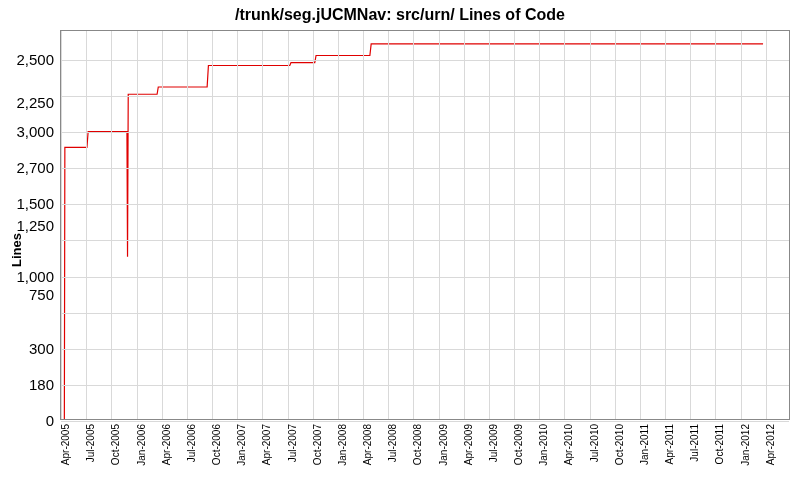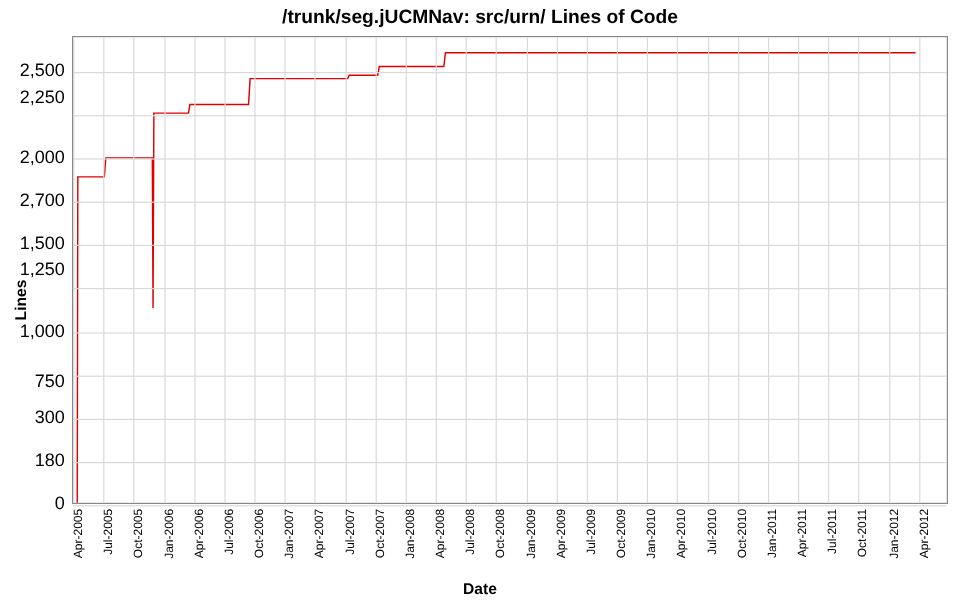--- a/index.html
+++ b/index.html
@@ -163,27 +163,27 @@
       <div class="gridline-v" style="left: 629.31px;"></div>
       <div class="gridline-v" style="left: 654.483px;"></div>
       <div class="gridline-v" style="left: 679.655px;"></div>
       <div class="gridline-v" style="left: 704.828px;"></div>
     </div>
 
   <div class="y-ticks">
       <div class="y-tick" style="top: 390px;">0</div>
       <div class="y-tick" style="top: 353.889px;">180</div>
       <div class="y-tick" style="top: 317.778px;">300</div>
-      <div class="y-tick" style="top: 288px; text-align: center;">750</div>
+      <div class="y-tick" style="top: 264px; text-align: center;">750</div>
       <div class="y-tick" style="top: 245.556px;">1,000</div>
       <div class="y-tick" style="top: 195px;">1,250</div>
       <div class="y-tick" style="top: 173.333px;">1,500</div>
       <div class="y-tick" style="top: 137.222px;">2,700</div>
-      <div class="y-tick" style="top: 101.111px;">2,000</div>
-      <div class="y-tick" style="top: 51px;">2,250</div>
+      <div class="y-tick" style="top: 101.111px;">3,000</div>
+      <div class="y-tick" style="top: 72px;">2,250</div>
       <div class="y-tick" style="top: 28.8889px;">2,500</div>
     </div>
   <div class="x-ticks">
       <div class="x-tick" style="left: 0px;">Apr-2005</div>
       <div class="x-tick" style="left: 25.1724px;">Jul-2005</div>
       <div class="x-tick" style="left: 50.3448px;">Oct-2005</div>
       <div class="x-tick" style="left: 75.5172px;">Jan-2006</div>
       <div class="x-tick" style="left: 100.69px;">Apr-2006</div>
       <div class="x-tick" style="left: 125.862px;">Jul-2006</div>
       <div class="x-tick" style="left: 151.034px;">Oct-2006</div>
@@ -204,15 +204,14 @@
       <div class="x-tick" style="left: 528.621px;">Jul-2010</div>
       <div class="x-tick" style="left: 553.793px;">Oct-2010</div>
       <div class="x-tick" style="left: 578.966px;">Jan-2011</div>
       <div class="x-tick" style="left: 604.138px;">Apr-2011</div>
       <div class="x-tick" style="left: 629.31px;">Jul-2011</div>
       <div class="x-tick" style="left: 654.483px;">Oct-2011</div>
       <div class="x-tick" style="left: 679.655px;">Jan-2012</div>
       <div class="x-tick" style="left: 704.828px;">Apr-2012</div>
     </div>
 
-  <div class="xlabel">Date</div>
 
 </div>
 
 </body></html>

